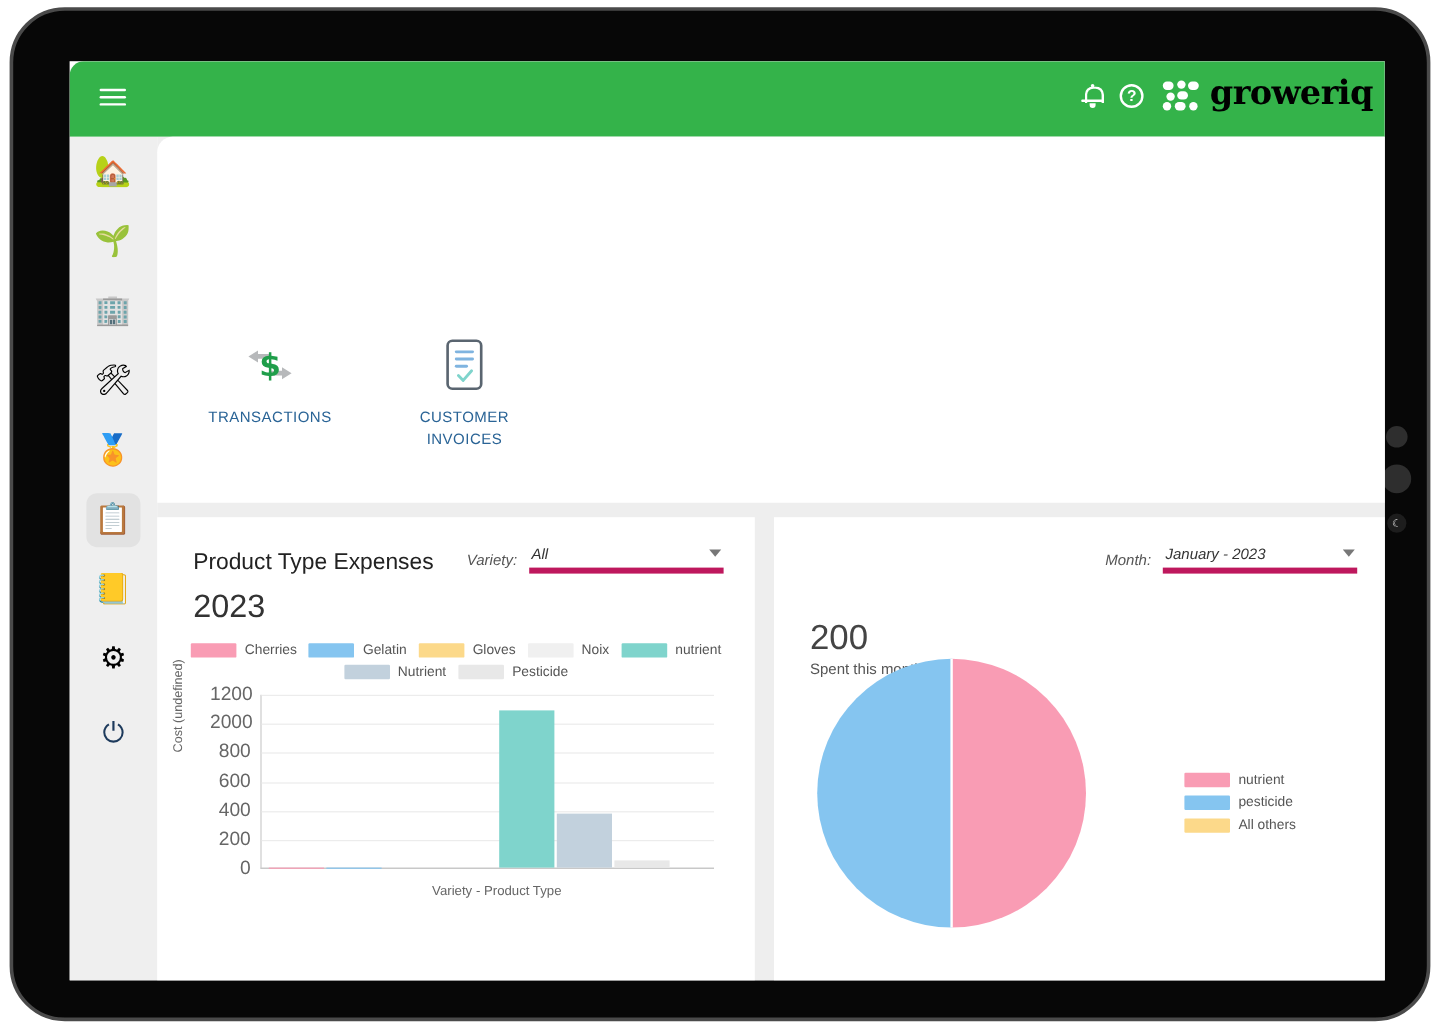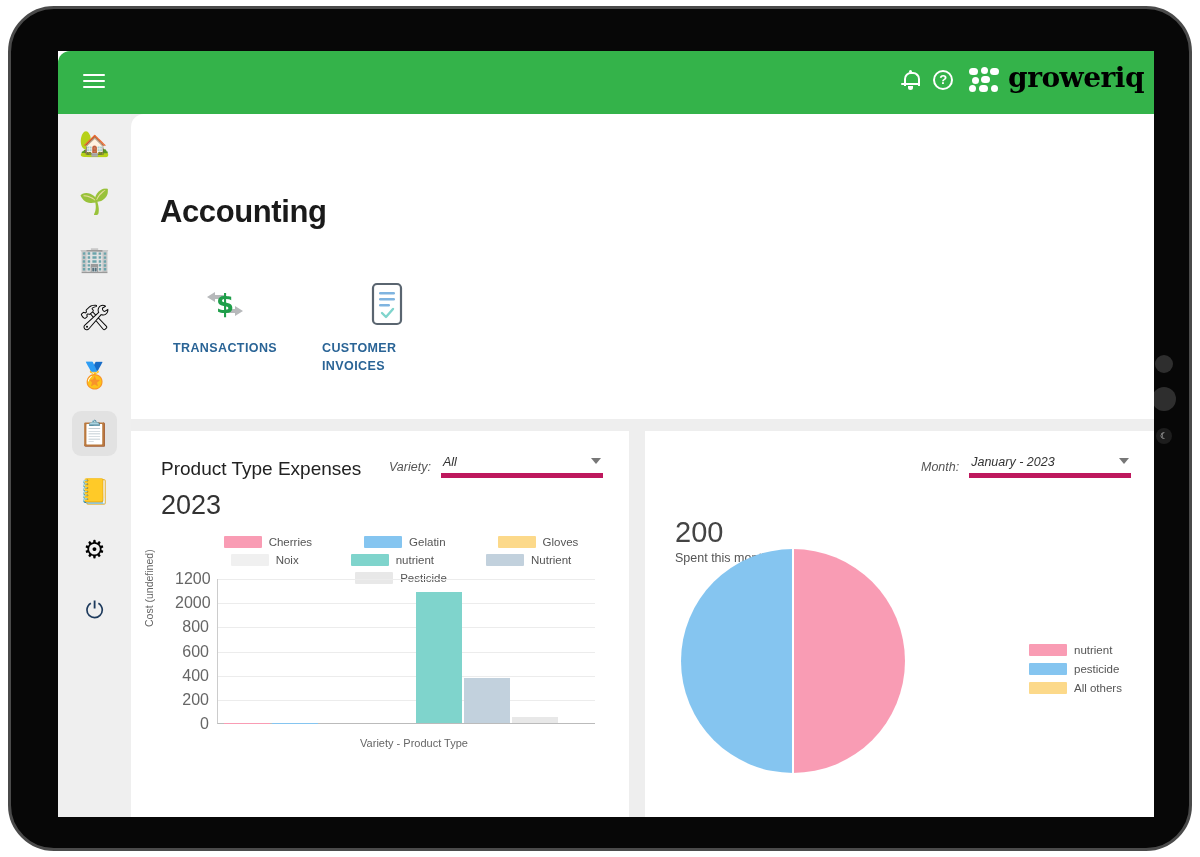--- a/index.html
+++ b/index.html
@@ -52,21 +52,21 @@
   .content{position:absolute;left:73px;top:63px;width:1023px;height:703px;background:#eeeeee;}
 
   .card{background:#ffffff;}
   .card-top{position:absolute;left:0;top:0;width:1023px;height:305px;
             border-top-left-radius:13px;}
   .page-title{position:absolute;left:29px;top:80px;font-size:31px;font-weight:bold;color:#1a1a1a;
               letter-spacing:-0.4px;}
   .shortcuts{position:absolute;left:29px;top:166px;display:flex;gap:32px;}
   .shortcut{width:130px;display:flex;flex-direction:column;align-items:center;cursor:pointer;}
   .sc-icon{height:48px;display:flex;align-items:center;justify-content:center;margin-bottom:11px;}
-  .sc-label{font-size:12.5px;color:#2a6496;letter-spacing:0.4px;line-height:18px;font-weight:700;}
+  .sc-label{font-size:12.5px;color:#2a6496;letter-spacing:0.4px;text-align:center;line-height:18px;font-weight:400;}
 
   
   .cards-row{position:absolute;left:0;top:317px;width:1023px;height:386px;display:flex;gap:16px;}
   .chart-card{background:#fff;height:386px;position:relative;}
   .chart-card.left{width:498px;}
   .chart-card.right{width:509px;}
 
   .ch-title{position:absolute;left:30px;top:27px;font-size:19px;color:#222;font-weight:400;}
   .ch-big{position:absolute;left:30px;top:59px;font-size:27px;color:#333;font-weight:400;}
 
@@ -74,21 +74,21 @@
   .filter-label{font-size:12.5px;color:#555;padding-bottom:4px;}
   .select{border-bottom:5px solid #be185d;width:158px;display:flex;align-items:center;
           justify-content:space-between;padding:0 2px 4px 2px;cursor:pointer;}
   .select-val{font-size:12.5px;color:#333;}
   .caret{width:0;height:0;border-left:5px solid transparent;border-right:5px solid transparent;
          border-top:6px solid #777;margin-bottom:2px;}
 
   
   .legend{position:absolute;left:14px;top:105px;width:470px;display:flex;flex-wrap:wrap;
           justify-content:center;gap:6px 10px;}
-  .lg{display:flex;align-items:flex-end;gap:7px;margin-left:42px;}
+  .lg{display:flex;align-items:flex-end;gap:7px;}
   .lg-sw{width:38px;height:12px;border-radius:1px;}
   .lg-tx{font-size:11.5px;color:#555;}
 
   .plot{position:absolute;left:14px;top:148px;width:470px;height:186px;}
   .ylabel{position:absolute;left:-2px;top:48px;transform:rotate(-90deg);transform-origin:left top;
           font-size:10.5px;color:#666;white-space:nowrap;}
   .ytick{position:absolute;right:0;font-size:16px;color:#666;text-align:right;width:34px;
          transform:translateY(-50%);}
   .yticks{position:absolute;left:30px;top:0;width:34px;height:145px;}
   .grid{position:absolute;left:72px;top:0;width:378px;height:145px;border-left:1px solid #ccc;
@@ -172,21 +172,20 @@
             <span>⚙</span>
           </div>
         <div class="rail-item power">
             <span>⏻</span>
           </div>
       </div>
 
       <div class="content">
 
         <div class="card card-top">
-          <div class="page-title">Accounting</div>
 
           <div class="shortcuts">
             <div class="shortcut">
               <div class="sc-icon">
                 <svg width="48" height="40" viewBox="0 0 48 40">
                   <path d="M6 13 L14 8 L14 11 L24 11 L24 15 L14 15 L14 18 Z" fill="#b7b9bb"></path>
                   <path d="M42 27 L34 32 L34 29 L24 29 L24 25 L34 25 L34 22 Z" fill="#b7b9bb"></path>
                   <text x="24" y="29" font-family="DejaVu Sans, sans-serif" font-size="26" font-weight="bold" fill="#1f9e4a" text-anchor="middle">$</text>
                 </svg>
               </div>

